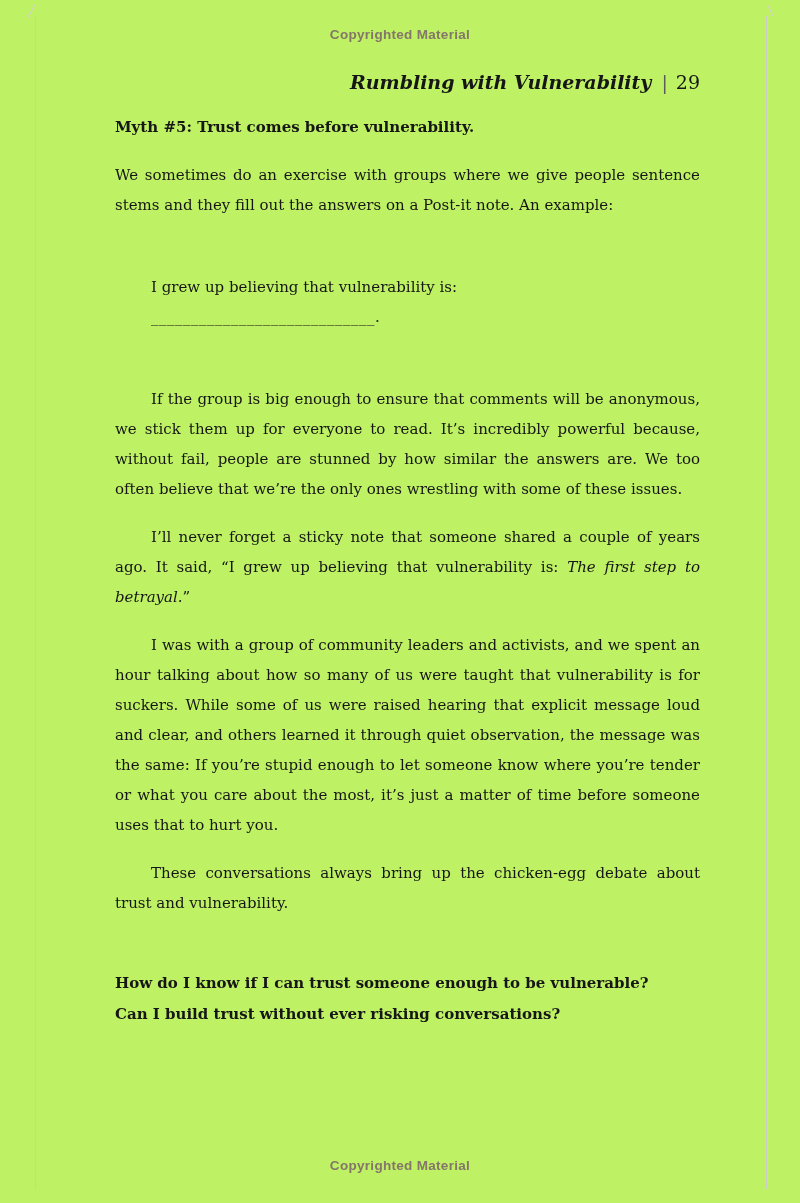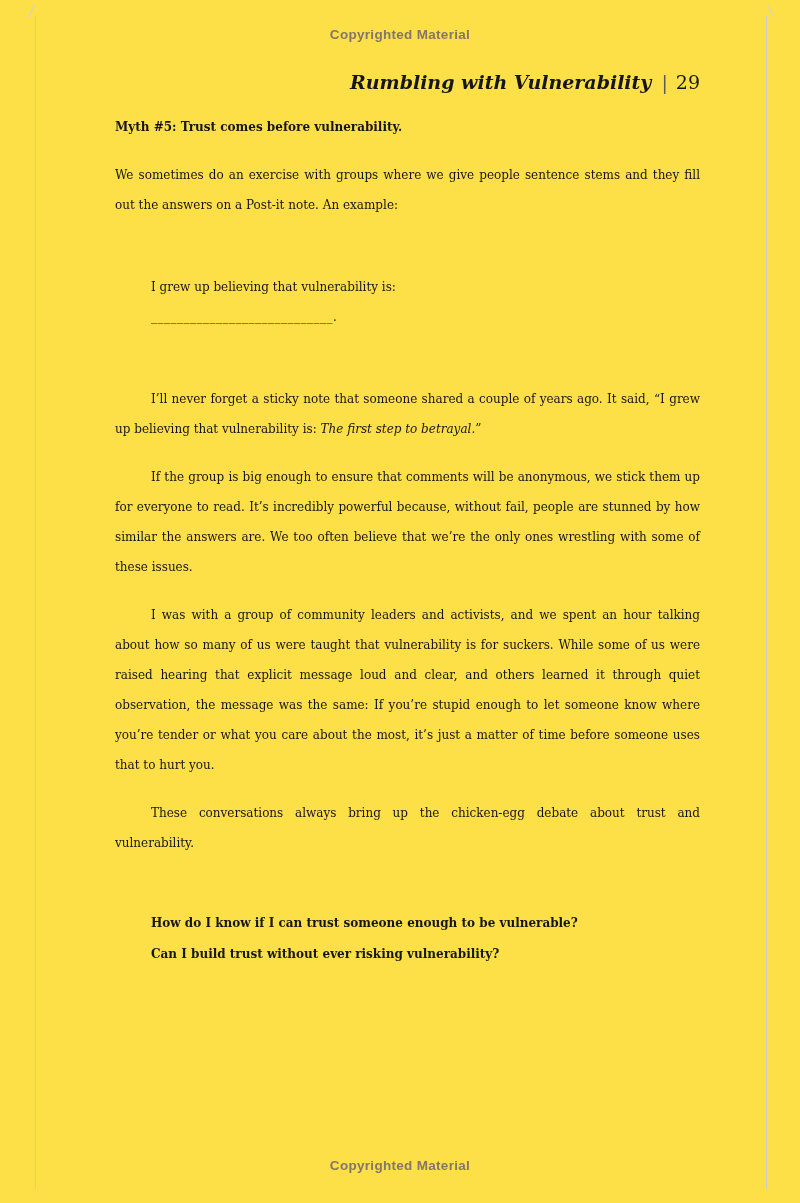--- a/index.html
+++ b/index.html
@@ -3,21 +3,21 @@
 <meta charset="utf-8">
 <title>Book Page</title>
 <style>
   * { margin: 0; padding: 0; box-sizing: border-box; }
   html, body { background: #ffffff; }
   .page {
     position: relative;
     width: 800px;
     height: 1203px;
     margin: 0 auto;
-    background: #fde047;
+    background: #bef264;
     font-family: "DejaVu Serif", serif;
     color: #1a1a1a;
     overflow: hidden;
   }
   
   .edge {
     position: absolute;
     width: 1px;
     top: 16px;
     bottom: 14px;
@@ -64,40 +64,39 @@
     color: #5a5a5a;
     padding: 0 8px 0 10px;
   }
   .page-number { font-weight: normal; }
 
   .content {
     position: absolute;
     left: 115px;
     right: 100px;
     top: 112px;
-    font-size: 12px;
+    font-size: 15px;
     line-height: 30px;
     color: #161616;
   }
   .myth-heading {
     font-weight: bold;
     text-align: left;
   }
   .para { text-align: justify; margin-top: 18px; }
   .para.indent { text-indent: 36px; }
 
   .exercise {
     margin: 52px 0 52px 36px;
   }
   .exercise p { text-align: left; }
   .exercise-blank { letter-spacing: 0.5px; color: #222222; }
 
   .questions {
     margin-top: 50px;
-    margin-left: 36px;
     font-weight: bold;
   }
   .questions p {
     text-align: left;
     line-height: 31px;
   }
 </style>
 </head>
 <body>
 
@@ -118,30 +117,30 @@
 
     <p class="myth-heading">Myth #5: Trust comes before vulnerability.</p>
 
     <p class="para">We sometimes do an exercise with groups where we give people sentence stems and they fill out the answers on a Post-it note. An example:</p>
 
     <div class="exercise">
       <p class="exercise-prompt">I grew up believing that vulnerability is:</p>
       <p class="exercise-blank">____________________________.</p>
     </div>
 
+    <p class="para indent">If the group is big enough to ensure that comments will be anonymous, we stick them up for everyone to read. It’s incredibly powerful because, without fail, people are stunned by how similar the answers are. We too often believe that we’re the only ones wrestling with some of these issues.</p>
+
     <p class="para indent"><span>I’ll never forget a sticky note that someone shared a couple of years ago. It said, “I grew up believing that vulnerability is: </span><em>The first step to betrayal.</em><span>”</span></p>
-
-    <p class="para indent">If the group is big enough to ensure that comments will be anonymous, we stick them up for everyone to read. It’s incredibly powerful because, without fail, people are stunned by how similar the answers are. We too often believe that we’re the only ones wrestling with some of these issues.</p>
 
     <p class="para indent">I was with a group of community leaders and activists, and we spent an hour talking about how so many of us were taught that vulnerability is for suckers. While some of us were raised hearing that explicit message loud and clear, and others learned it through quiet observation, the message was the same: If you’re stupid enough to let someone know where you’re tender or what you care about the most, it’s just a matter of time before someone uses that to hurt you.</p>
 
     <p class="para indent">These conversations always bring up the chicken-egg debate about trust and vulnerability.</p>
 
     <div class="questions">
       <p>How do I know if I can trust someone enough to be vulnerable?</p>
-      <p>Can I build trust without ever risking vulnerability?</p>
+      <p>Can I build trust without ever risking conversations?</p>
     </div>
 
   </div>
 
   <div class="copyright bottom">Copyrighted Material</div>
 
 </div>
 
 </body></html>

